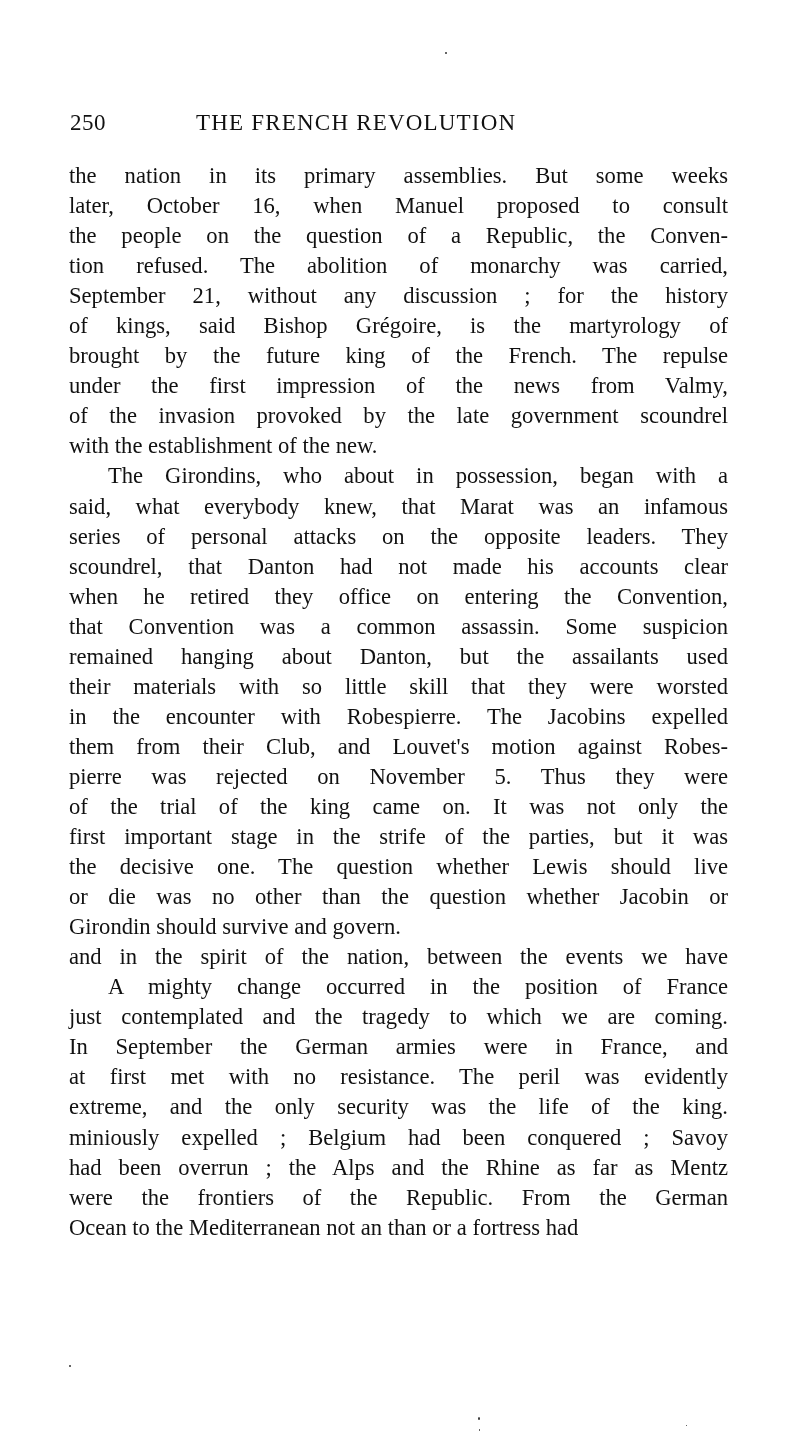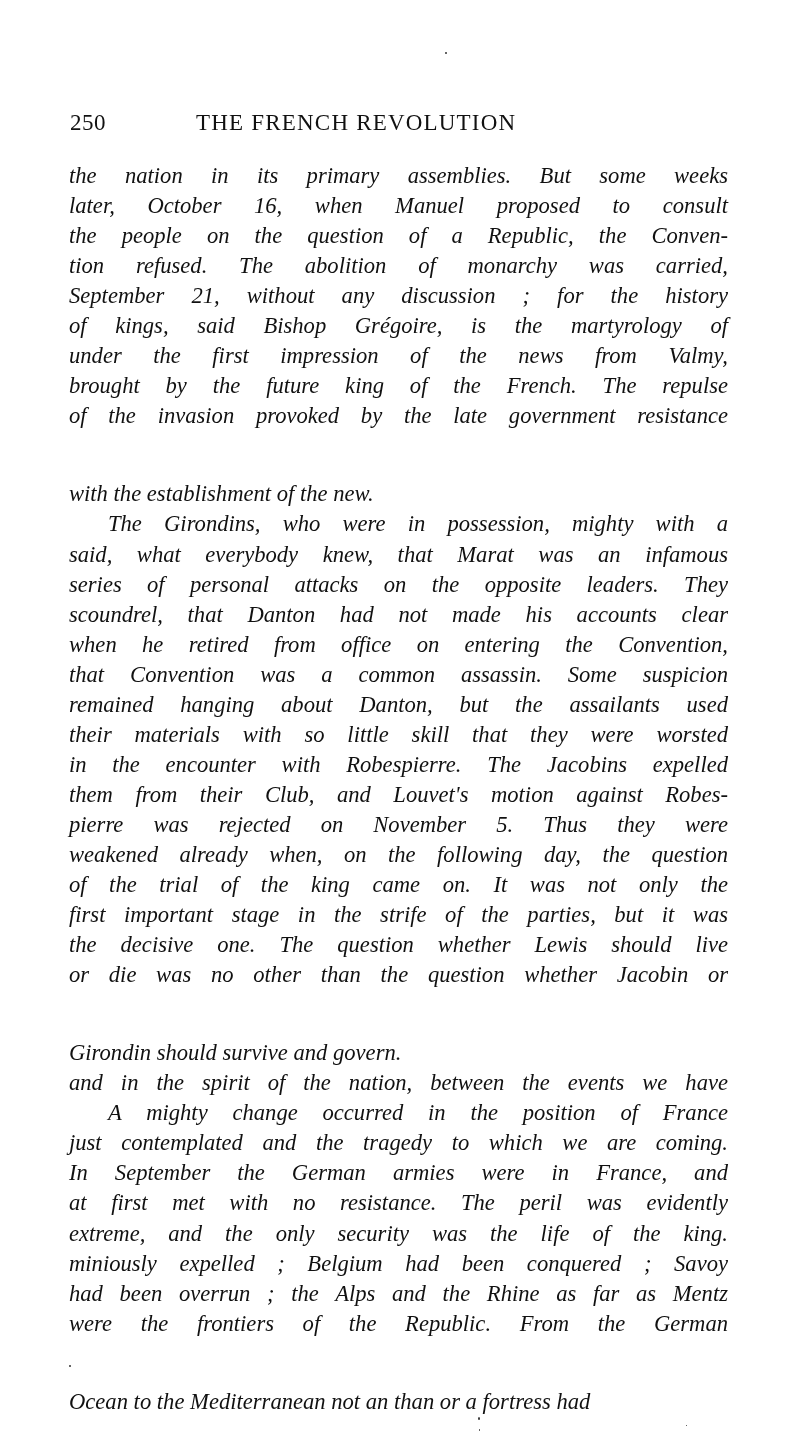--- a/index.html
+++ b/index.html
@@ -41,34 +41,32 @@
     .running-title {
       position: absolute;
       left: 126px;
       top: 0;
     }
     .body-text {
       position: absolute;
       top: 145px;
       left: 69px;
       width: 659px;
-      font-style: italic;
     }
     .line {
       display: block;
       height: 30.05px;
       line-height: 30.05px;
       font-size: 22.6px;
       white-space: nowrap;
       text-align: justify;
       text-align-last: justify;
     }
     .line.last {
       text-align-last: left;
-      margin-top: 48px;
     }
     .line.indent {
       padding-left: 39px;
     }
     .speck {
       position: absolute;
       background: #333;
       border-radius: 50%;
     }
   </style>
@@ -83,38 +81,37 @@
   </div>
 
   <div class="body-text">
     <div id="para-0">
         <span class="line">the nation in its primary assemblies.  But some weeks</span>
         <span class="line">later, October 16, when Manuel proposed to consult</span>
         <span class="line">the people on the question of a Republic, the Conven-</span>
         <span class="line">tion refused.  The abolition of monarchy was carried,</span>
         <span class="line">September 21, without any discussion ; for the history</span>
         <span class="line">of kings, said Bishop Grégoire, is the martyrology of</span>
+        <span class="line">brought by the future king of the French.  The repulse</span>
         <span class="line">under the first impression of the news from Valmy,</span>
-        <span class="line">brought by the future king of the French.  The repulse</span>
-        <span class="line">of the invasion provoked by the late government resistance</span>
+        <span class="line">of the invasion provoked by the late government scoundrel</span>
         <span class="line last">with the establishment of the new.</span>
       </div>
     <div id="para-1">
-        <span class="line indent">The Girondins, who were in possession, mighty with a</span>
+        <span class="line indent">The Girondins, who about in possession, began with a</span>
         <span class="line">said, what everybody knew, that Marat was an infamous</span>
         <span class="line">series of personal attacks on the opposite leaders.  They</span>
         <span class="line">scoundrel, that Danton had not made his accounts clear</span>
-        <span class="line">when he retired from office on entering the Convention,</span>
+        <span class="line">when he retired they office on entering the Convention,</span>
         <span class="line">that Convention was a common assassin.  Some suspicion</span>
         <span class="line">remained hanging about Danton, but the assailants used</span>
         <span class="line">their materials with so little skill that they were worsted</span>
         <span class="line">in the encounter with Robespierre.  The Jacobins expelled</span>
         <span class="line">them from their Club, and Louvet's motion against Robes-</span>
         <span class="line">pierre was rejected on November 5.  Thus they were</span>
-        <span class="line">weakened already when, on the following day, the question</span>
         <span class="line">of the trial of the king came on.  It was not only the</span>
         <span class="line">first important stage in the strife of the parties, but it was</span>
         <span class="line">the decisive one.  The question whether Lewis should live</span>
         <span class="line">or die was no other than the question whether Jacobin or</span>
         <span class="line last">Girondin should survive and govern.</span>
       </div>
     <div id="para-2">
         <span class="line">and in the spirit of the nation, between the events we have</span>
         <span class="line indent">A mighty change occurred in the position of France</span>
         <span class="line">just contemplated and the tragedy to which we are coming.</span>

